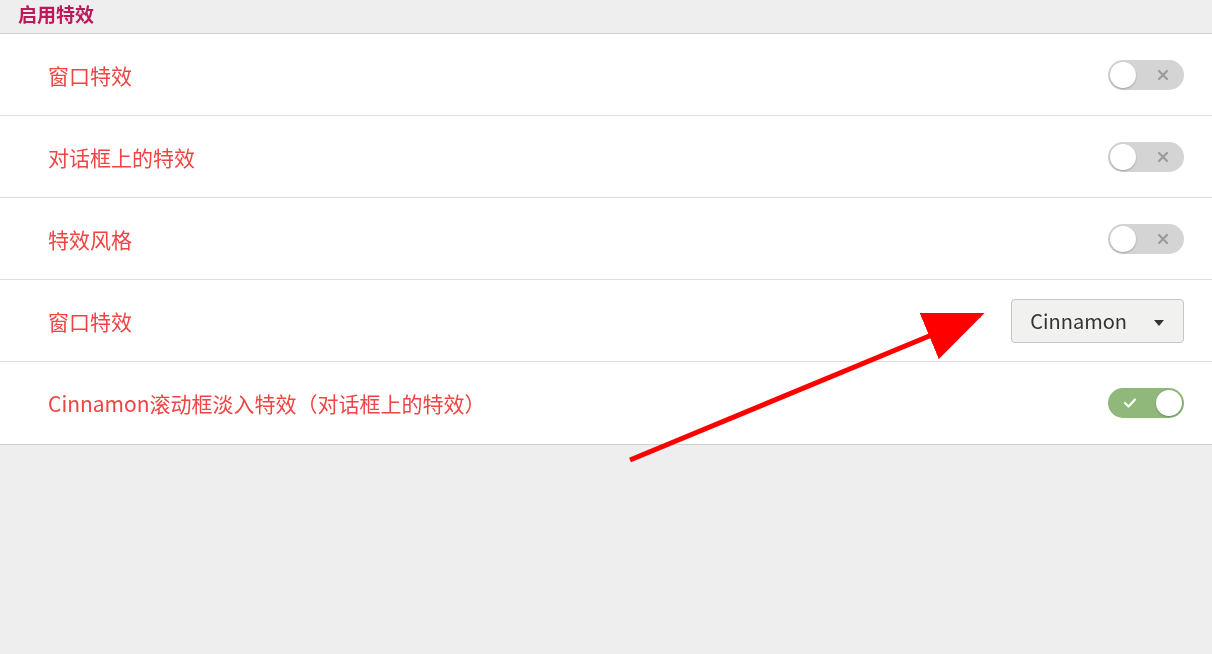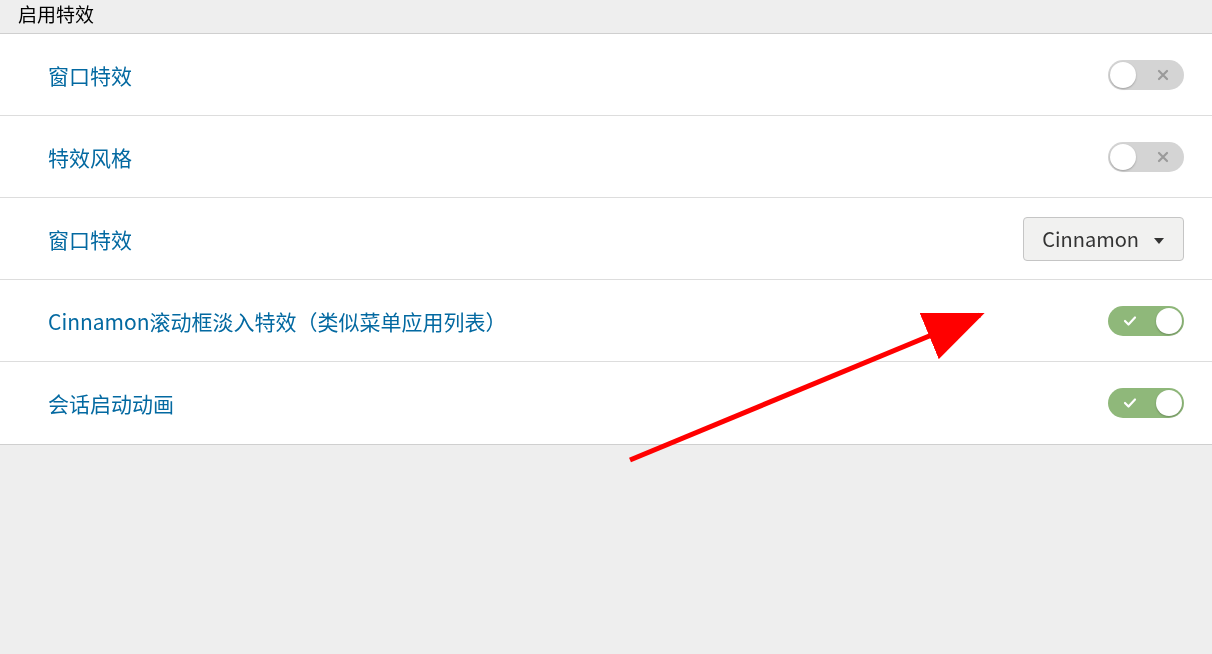--- a/index.html
+++ b/index.html
@@ -10,22 +10,22 @@
 body {
   font-family: "Noto Sans CJK SC", "Microsoft YaHei", sans-serif;
   background: #eeeeee;
   width: 1212px;
   height: 654px;
   overflow: hidden;
   position: relative;
 }
 .section-title {
   font-size: 19px;
-  font-weight: 400;
-  color: #000000;
+  font-weight: 700;
+  color: #be185d;
   padding: 0 16px 6px 18px;
   background: #eeeeee;
 }
 .panel {
   background: #ffffff;
   border-top: 1px solid #cfcfcf;
   border-bottom: 1px solid #cfcfcf;
 }
 .row {
   display: flex;
@@ -33,21 +33,21 @@
   justify-content: space-between;
   padding: 0 28px 0 48px;
   height: 82px;
   border-bottom: 1px solid #dddddd;
 }
 .row:last-child {
   border-bottom: none;
 }
 .row-label {
   font-size: 21px;
-  color: #0369a1;
+  color: #ef4444;
   text-align: right;
 }
 .switch {
   position: relative;
   width: 76px;
   height: 30px;
   border-radius: 15px;
   cursor: pointer;
 }
 .switch-off {
@@ -89,21 +89,21 @@
   width: 14px;
   height: 14px;
 }
 .switch-on .switch-icon svg {
   width: 16px;
   height: 16px;
 }
 .dropdown {
   display: flex;
   align-items: center;
-  gap: 14px;
+  gap: 26px;
   height: 44px;
   padding: 0 18px;
   background: #f1f1f0;
   border: 1px solid #c5c5c5;
   border-radius: 4px;
   cursor: pointer;
   font-size: 20px;
   color: #333;
 }
 .dropdown svg {
@@ -127,20 +127,31 @@
     <div class="switch switch-off">
       <div class="switch-knob"></div>
       <span class="switch-icon">
         <svg viewBox="0 0 14 14">
             <path d="M3 3 L11 11 M11 3 L3 11" stroke="#9a9a9a" stroke-width="2.2" stroke-linecap="round" fill="none"></path>
           </svg>
       </span>
     </div>
   </div>
 
+  <div class="row">
+    <span class="row-label">对话框上的特效</span>
+    <div class="switch switch-off">
+      <div class="switch-knob"></div>
+      <span class="switch-icon">
+        <svg viewBox="0 0 14 14">
+            <path d="M3 3 L11 11 M11 3 L3 11" stroke="#9a9a9a" stroke-width="2.2" stroke-linecap="round" fill="none"></path>
+          </svg>
+      </span>
+    </div>
+  </div>
 
   <div class="row">
     <span class="row-label">特效风格</span>
     <div class="switch switch-off">
       <div class="switch-knob"></div>
       <span class="switch-icon">
         <svg viewBox="0 0 14 14">
             <path d="M3 3 L11 11 M11 3 L3 11" stroke="#9a9a9a" stroke-width="2.2" stroke-linecap="round" fill="none"></path>
           </svg>
       </span>
@@ -153,42 +164,31 @@
       <span>Cinnamon</span>
       <span>
         <svg viewBox="0 0 12 12">
             <path d="M1 3 L6 9 L11 3 Z" fill="#343434"></path>
           </svg>
       </span>
     </div>
   </div>
 
   <div class="row">
-    <span class="row-label">Cinnamon滚动框淡入特效（类似菜单应用列表）</span>
+    <span class="row-label">Cinnamon滚动框淡入特效（对话框上的特效）</span>
     <div class="switch switch-on">
       <span class="switch-icon">
         <svg viewBox="0 0 16 16">
             <path d="M3 8 L6.5 11.5 L13 4.5" stroke="#ffffff" stroke-width="2.2" stroke-linecap="round" stroke-linejoin="round" fill="none"></path>
           </svg>
       </span>
       <div class="switch-knob"></div>
     </div>
   </div>
 
-  <div class="row">
-    <span class="row-label">会话启动动画</span>
-    <div class="switch switch-on">
-      <span class="switch-icon">
-        <svg viewBox="0 0 16 16">
-            <path d="M3 8 L6.5 11.5 L13 4.5" stroke="#ffffff" stroke-width="2.2" stroke-linecap="round" stroke-linejoin="round" fill="none"></path>
-          </svg>
-      </span>
-      <div class="switch-knob"></div>
-    </div>
-  </div>
 
 </div>
 
 <svg class="arrow-annotation" style="left:610px; top:300px;" width="400" height="170">
   <defs>
     <marker id="arrowhead" markerWidth="12" markerHeight="10" refX="11" refY="5" orient="auto">
       <polygon points="0 0, 12 5, 0 10" fill="#ff0000"></polygon>
     </marker>
   </defs>
   <line x1="20" y1="160" x2="370" y2="15" stroke="#ff0000" stroke-width="5" marker-end="url(#arrowhead)"></line>

